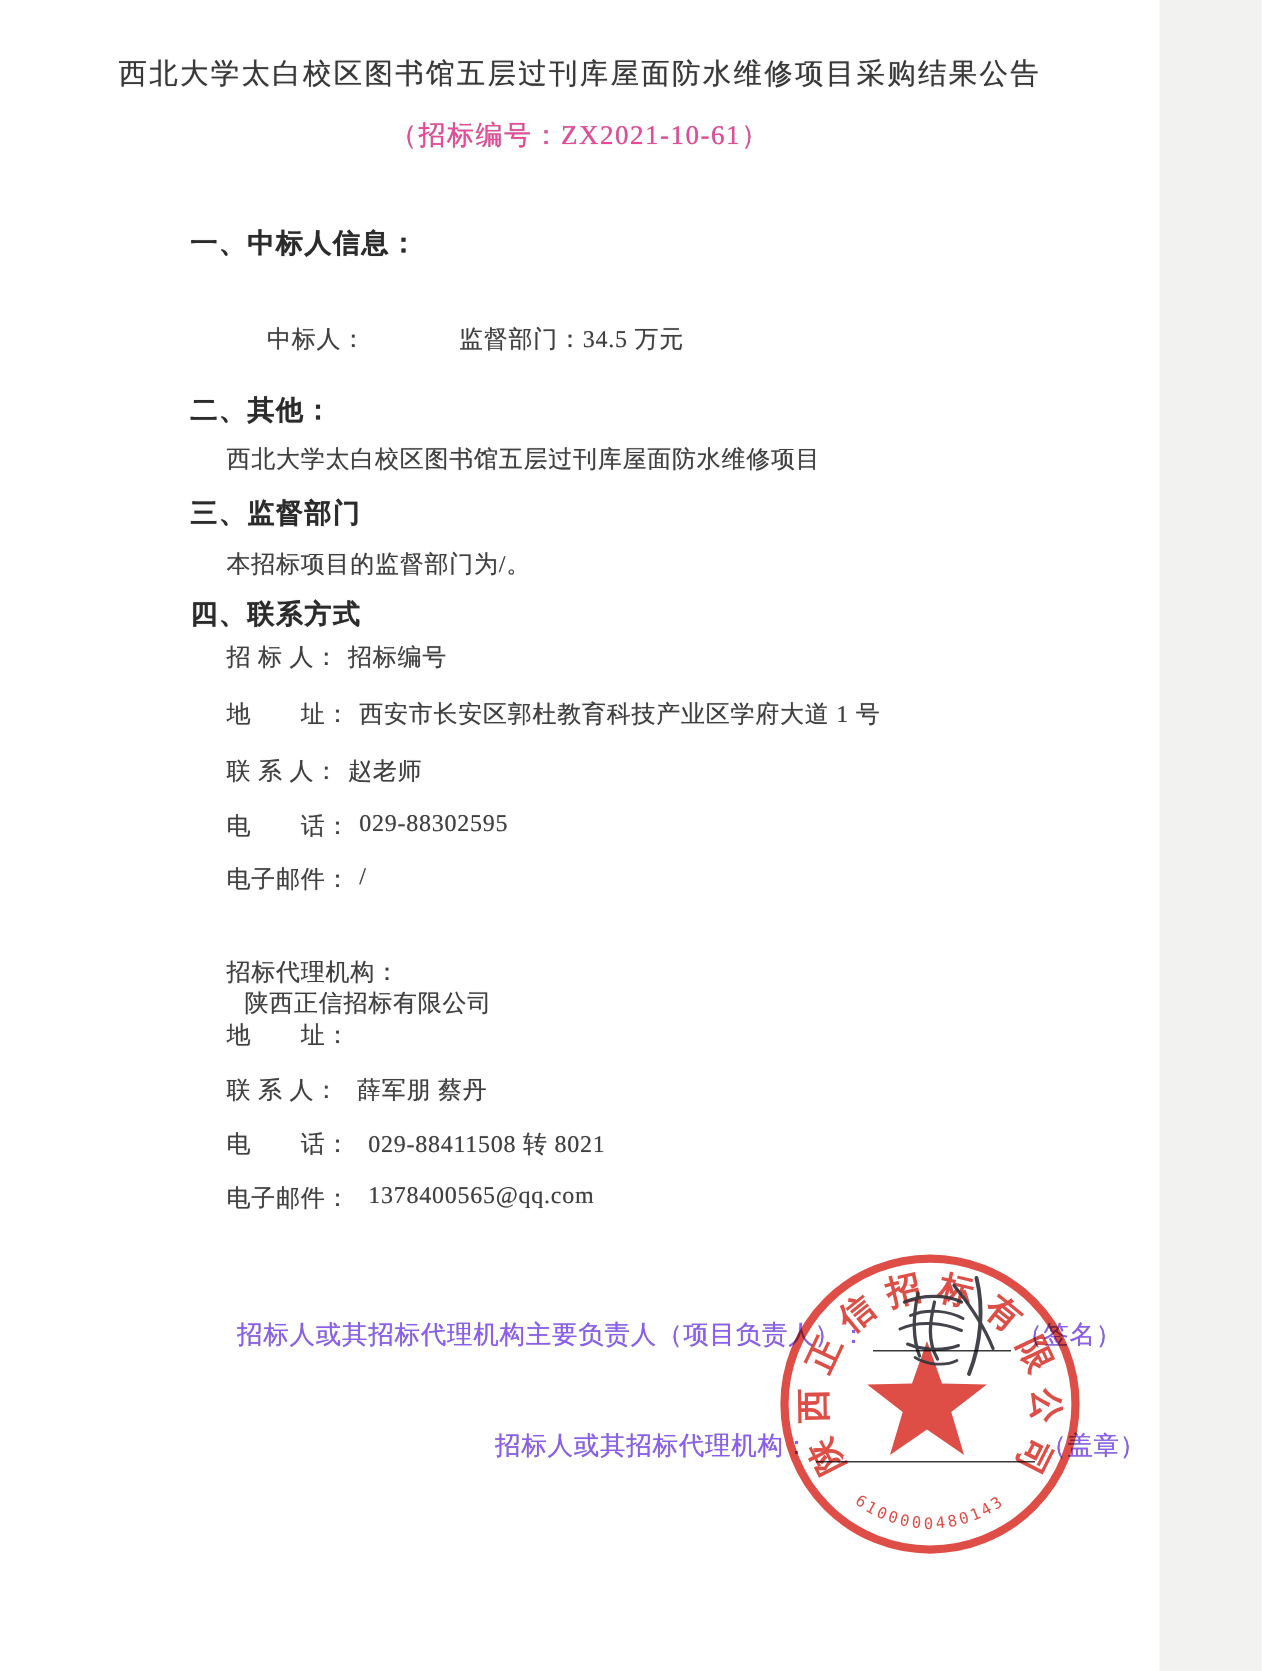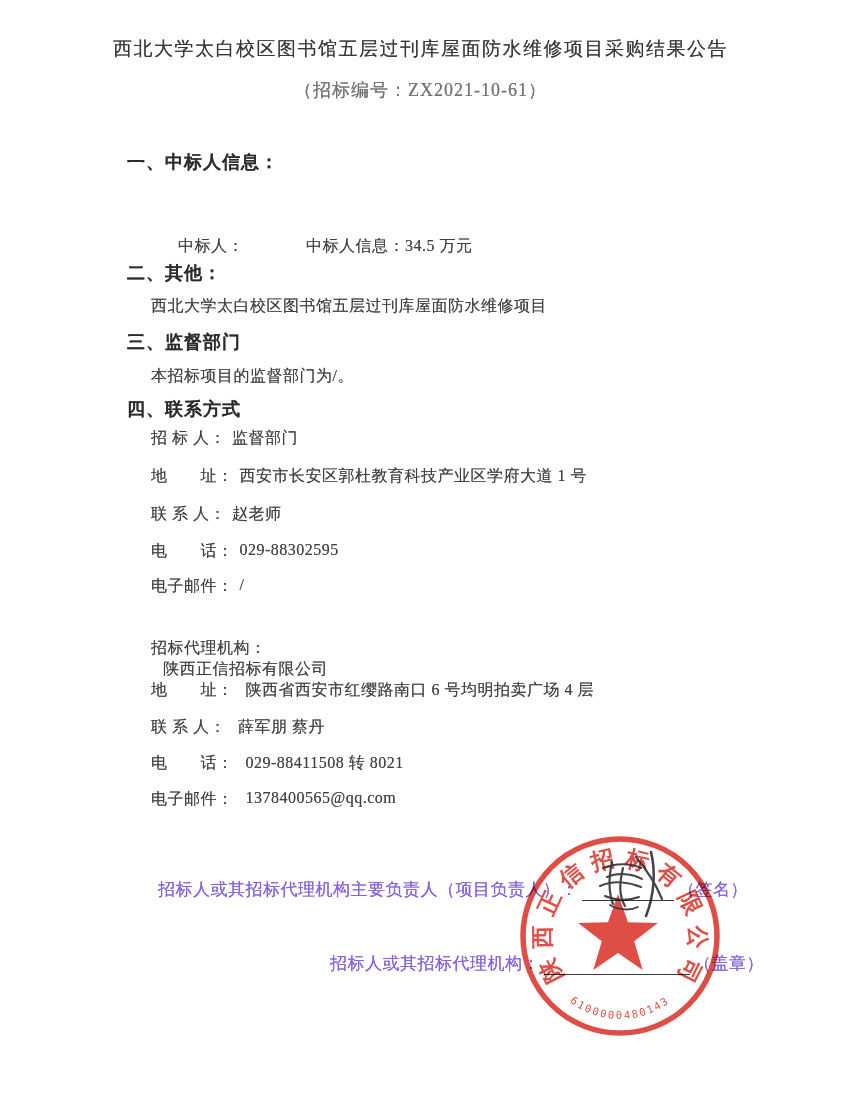--- a/index.html
+++ b/index.html
@@ -3,33 +3,33 @@
 <meta charset="utf-8">
 <style>
   html,body{margin:0;padding:0;}
   body{
     width:841px;height:1114px;
     background:#f2f2f0;
     font-family:"Liberation Serif","DejaVu Serif",serif;
     position:relative;overflow:hidden;
   }
   .page{
-    position:absolute;left:0;top:0;width:841px;height:1114px;
+    position:absolute;left:0;top:0;width:773px;height:1114px;
     background:#ffffff;
     color:#3d3d3d;
   }
   .abs{position:absolute;white-space:nowrap;}
   .doc-title{
     left:0;right:0;top:36px;text-align:center;
     font-size:19px;letter-spacing:1.5px;color:#383838;
     text-shadow:0 0 .6px rgba(70,70,70,.75);
   }
   .doc-subtitle{
     left:0;right:0;top:78px;text-align:center;
-    font-size:18px;letter-spacing:1px;color:#737373;
+    font-size:18px;letter-spacing:1px;color:#ec4899;
     text-shadow:0 0 .6px rgba(70,70,70,.7);
   }
   .sec-heading{
     left:127px;font-size:18px;font-weight:bold;color:#2b2b2b;
     font-family:"Liberation Sans","DejaVu Sans",sans-serif;
     letter-spacing:1px;text-shadow:0 0 .5px rgba(40,40,40,.6);
   }
   .body-line{
     left:151px;font-size:16px;color:#404040;letter-spacing:.5px;
     text-shadow:0 0 .5px rgba(75,75,75,.65);
@@ -70,38 +70,38 @@
 </style>
 </head>
 <body>
 
 <div class="page">
 
   <div class="abs doc-title">西北大学太白校区图书馆五层过刊库屋面防水维修项目采购结果公告</div>
   <div class="abs doc-subtitle">（招标编号：ZX2021-10-61）</div>
 
   <div class="abs sec-heading" style="top:150px;">一、中标人信息：</div>
-  <div class="abs body-line winner-line" style="top:236px;">
+  <div class="abs body-line winner-line" style="top:216px;">
     <span>中标人：</span>
     <span class="winner-gap"></span>
-    <span>中标人信息：</span>
+    <span>监督部门：</span>
     <span>34.5 万元</span>
   </div>
 
   <div class="abs sec-heading" style="top:261px;">二、其他：</div>
   <div class="abs body-line" style="top:296px;">西北大学太白校区图书馆五层过刊库屋面防水维修项目</div>
 
   <div class="abs sec-heading" style="top:330px;text-align:right;">三、监督部门</div>
   <div class="abs body-line" style="top:366px;">本招标项目的监督部门为/。</div>
 
   <div class="abs sec-heading" style="top:397px;">四、联系方式</div>
 
   <div class="abs body-line contact-row" style="top:428px;">
     <span class="lbl">招 标 人：</span>
-    <span class="val">监督部门</span>
+    <span class="val">招标编号</span>
   </div>
   <div class="abs body-line contact-row" style="top:466px;">
     <span class="lbl">地　　址：</span>
     <span class="val">西安市长安区郭杜教育科技产业区学府大道 1 号</span>
   </div>
   <div class="abs body-line contact-row" style="top:504px;">
     <span class="lbl">联 系 人：</span>
     <span class="val">赵老师</span>
   </div>
   <div class="abs body-line contact-row" style="top:541px;">
@@ -112,21 +112,20 @@
     <span class="lbl">电子邮件：</span>
     <span class="val">/</span>
   </div>
 
   <div class="abs body-line contact-row agency-row" style="top:638px;flex-direction:column;">
     <span class="lbl">招标代理机构：</span>
     <span class="val">陕西正信招标有限公司</span>
   </div>
   <div class="abs body-line contact-row agency-row" style="top:680px;">
     <span class="lbl">地　　址：</span>
-    <span class="val">陕西省西安市红缨路南口 6 号均明拍卖广场 4 层</span>
   </div>
   <div class="abs body-line contact-row agency-row" style="top:717px;">
     <span class="lbl">联 系 人：</span>
     <span class="val">薛军朋 蔡丹</span>
   </div>
   <div class="abs body-line contact-row agency-row" style="top:753px;">
     <span class="lbl">电　　话：</span>
     <span class="val">029-88411508 转 8021</span>
   </div>
   <div class="abs body-line contact-row agency-row" style="top:789px;">

